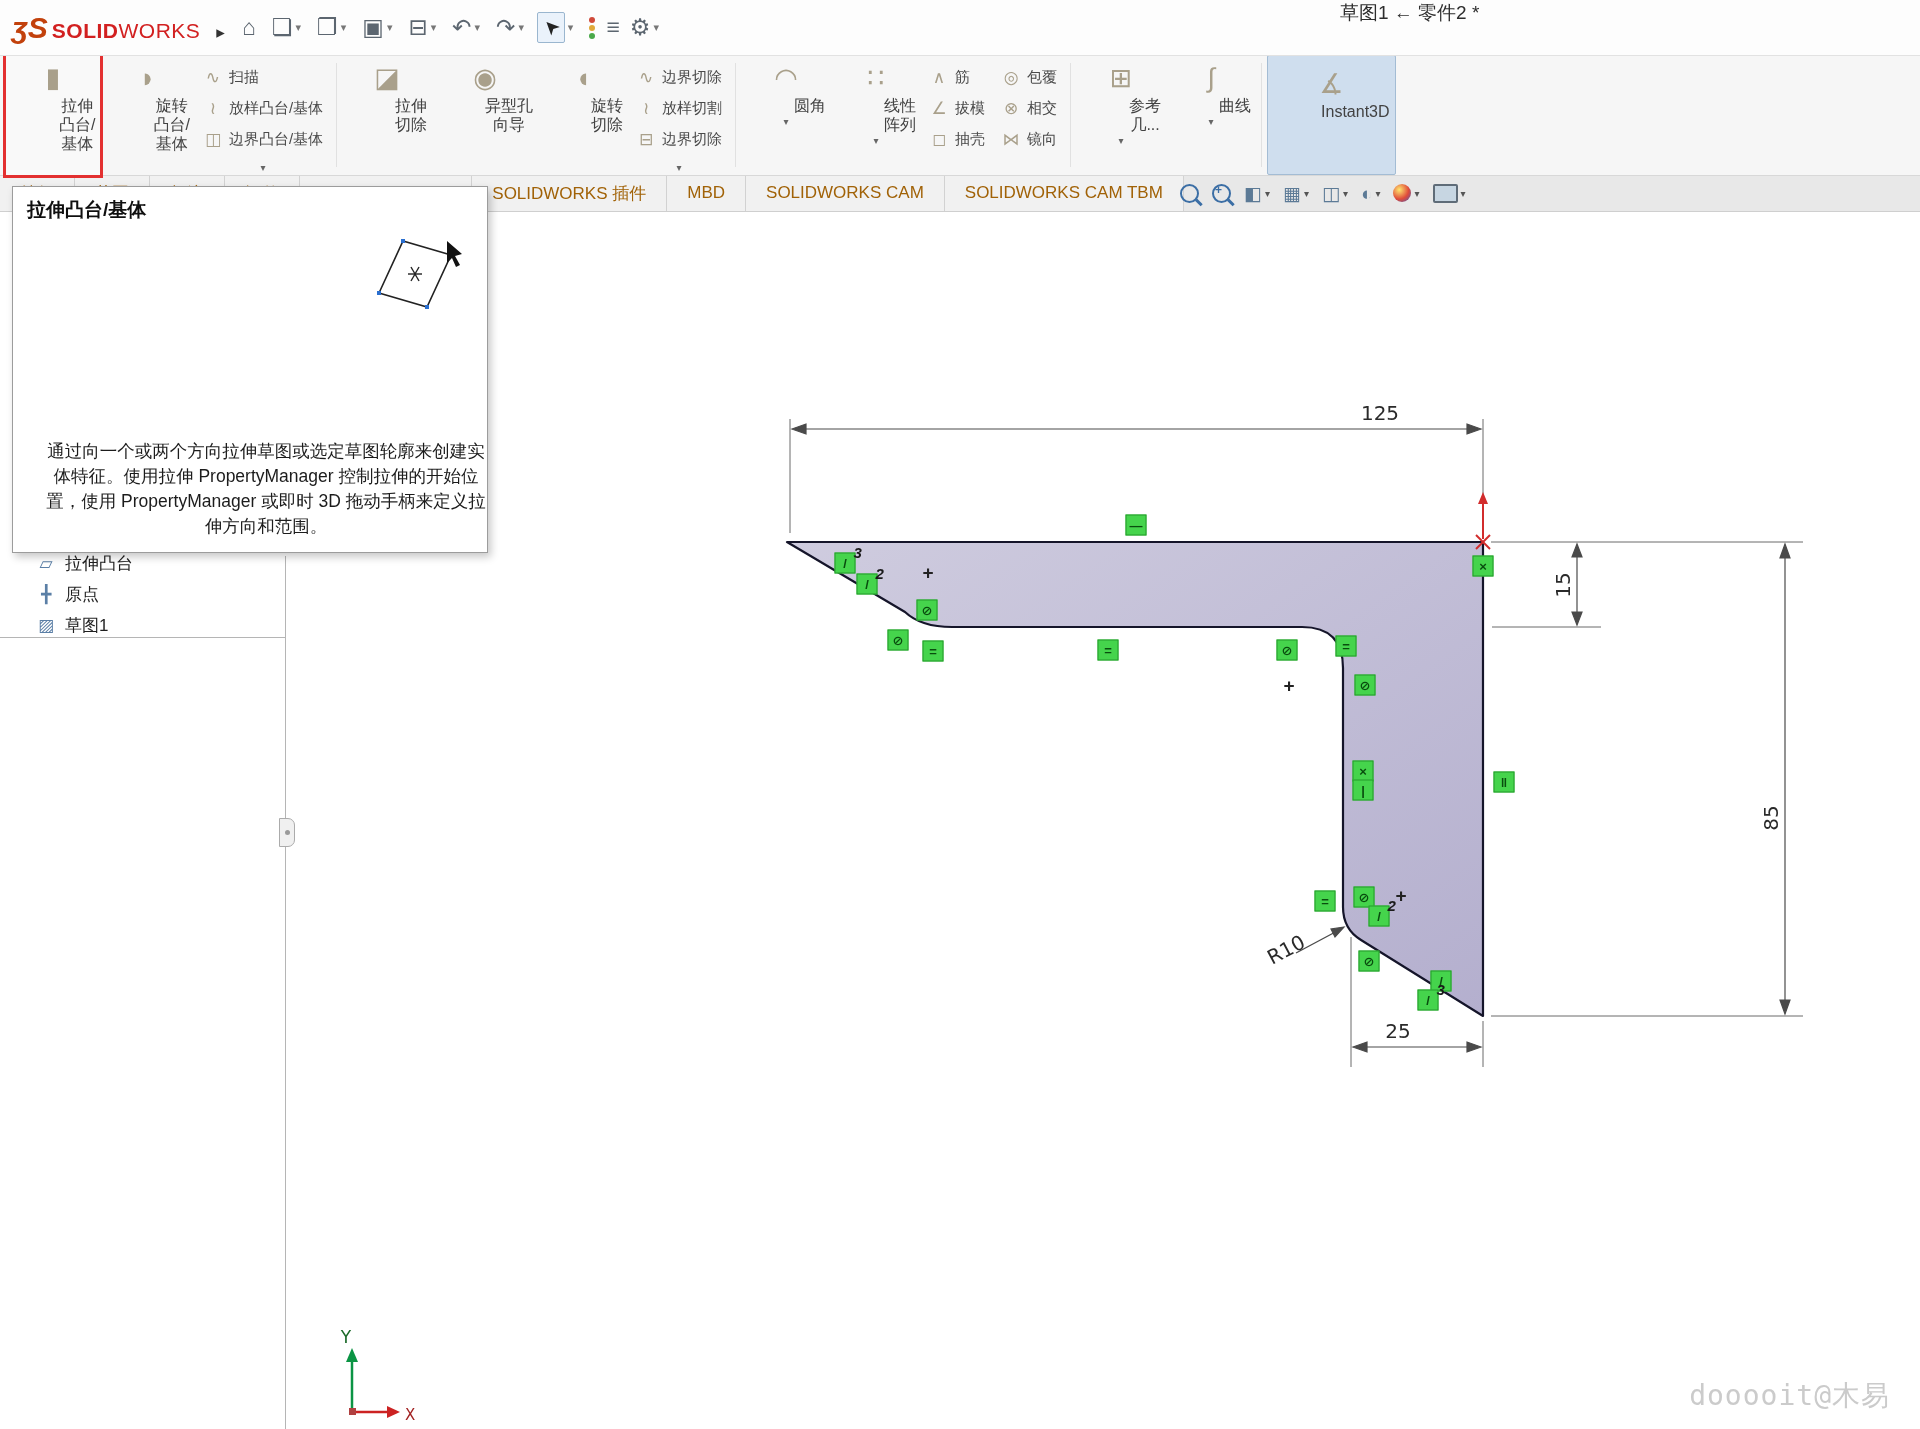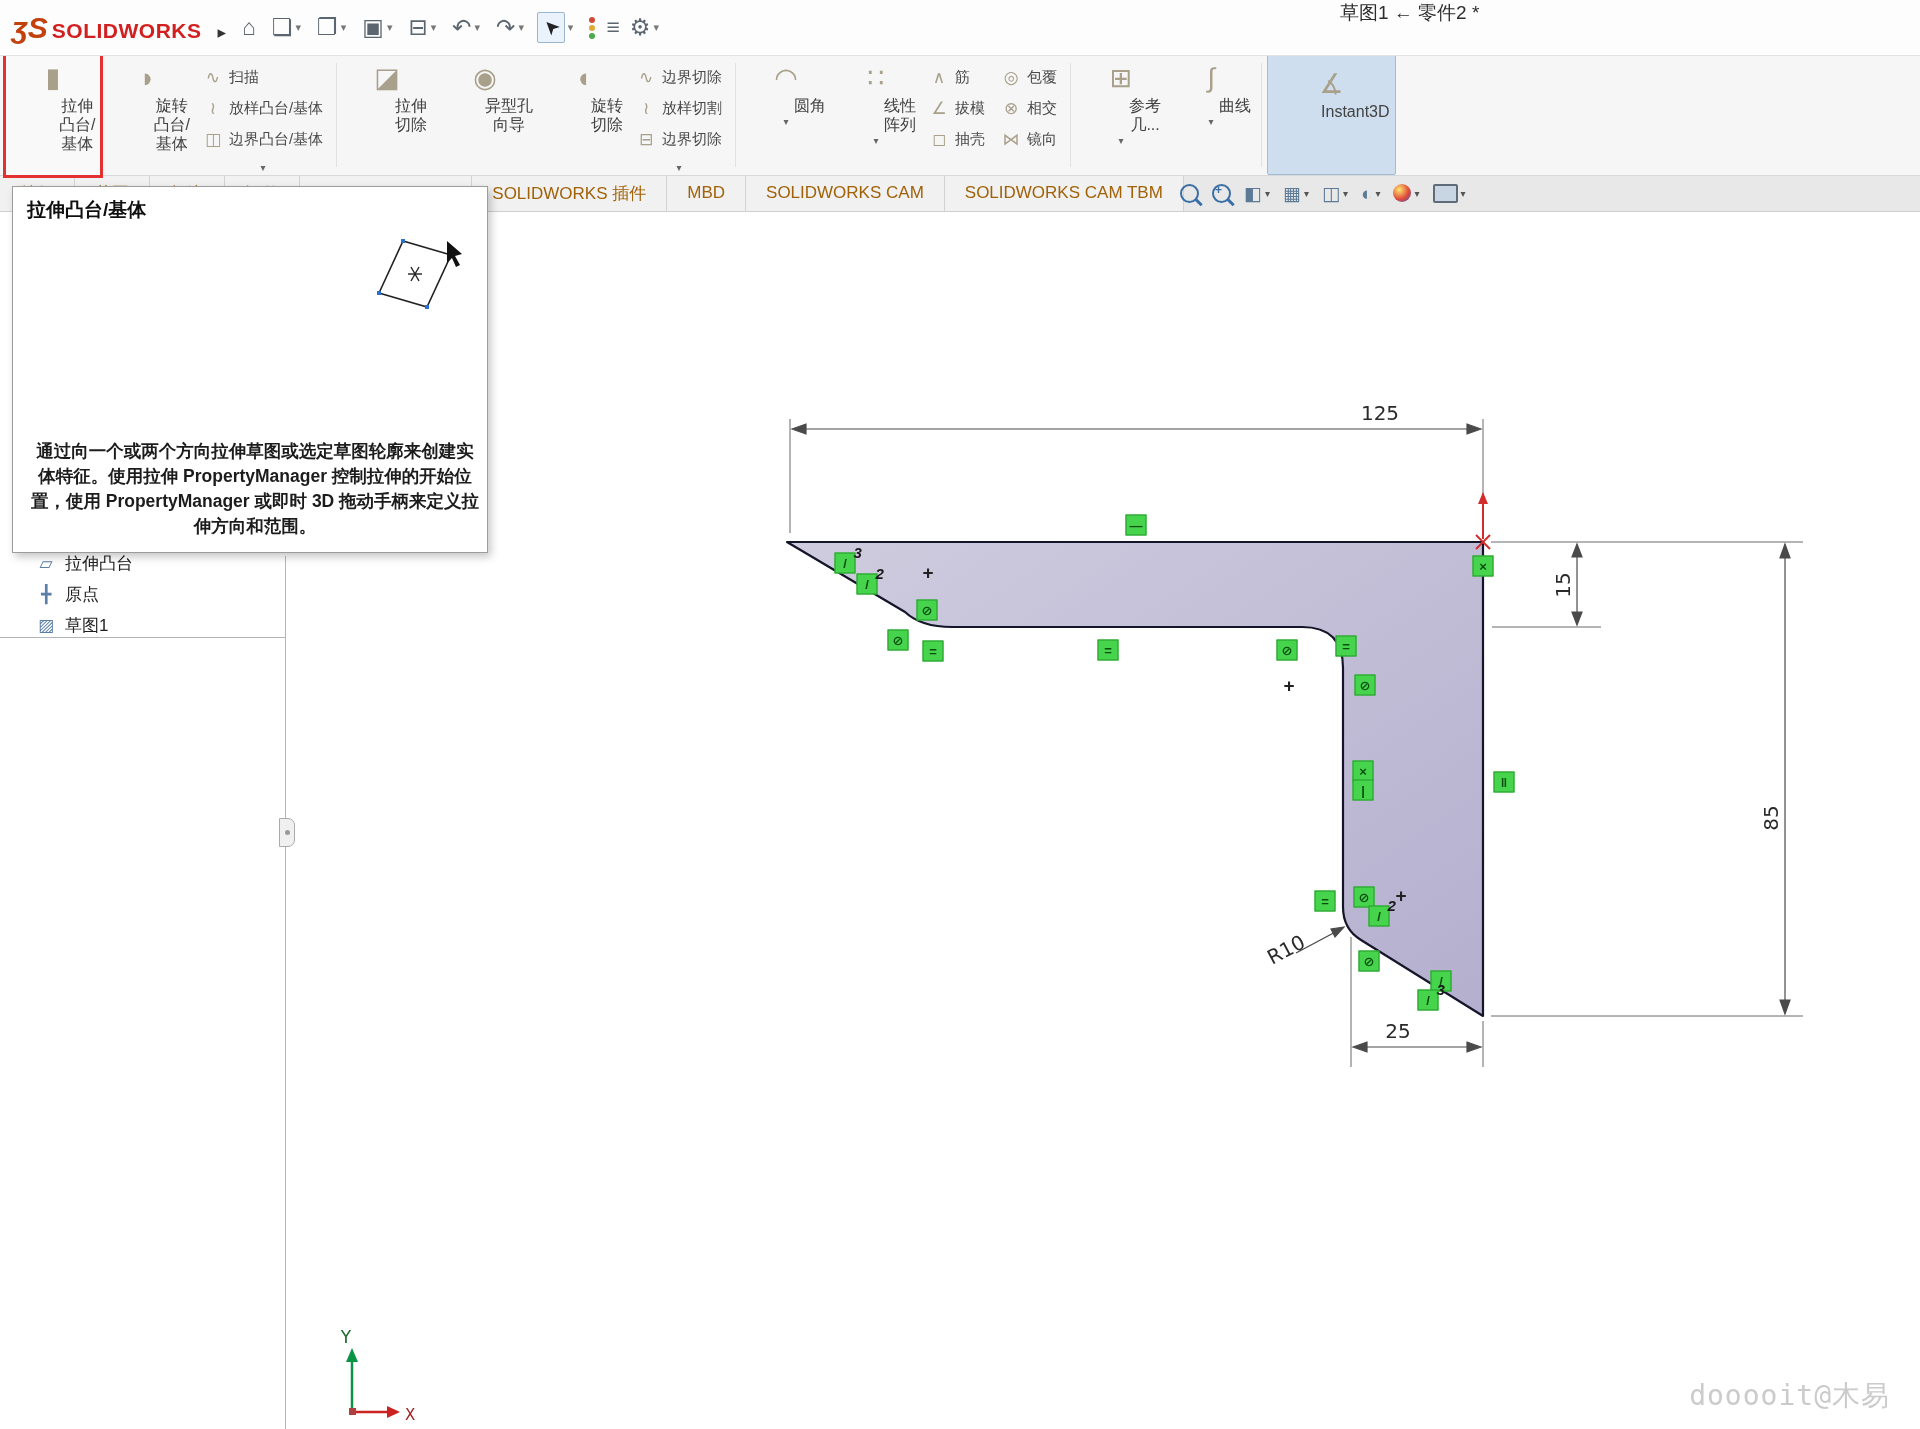--- a/index.html
+++ b/index.html
@@ -5,21 +5,21 @@
   html,body{margin:0;padding:0;overflow:hidden;}
   body{width:1920px;height:1429px;position:relative;background:#fff;
        font-family:"Liberation Sans","DejaVu Sans",sans-serif;color:#333;}
 
   
   .titlebar{position:absolute;top:0;left:0;width:1920px;height:55px;background:#fdfdfd;
             border-bottom:1px solid #e2e2e2;display:flex;align-items:center;z-index:30;}
   .logo{display:flex;align-items:baseline;padding-left:12px;min-width:225px;}
   .logo-mark{color:#c2410c;font-weight:bold;font-style:italic;font-size:30px;margin-right:4px;}
   .logo-brand{color:#d22020;font-size:21px;font-weight:bold;letter-spacing:.5px;}
-  .logo-brand .lt{font-weight:bold;}
+  .logo-brand .lt{font-weight:normal;}
   .logo-arrow{color:#333;font-size:17px;margin-left:16px;}
   .tb-icons{display:flex;align-items:center;gap:6px;}
   .tbi{display:flex;align-items:center;padding:3px 5px;cursor:default;}
   .tbg{font-size:23px;color:#5c6670;line-height:1;}
   .caret{font-size:11px;color:#777;margin-left:3px;}
   .select-box{border:1px solid #9ab6cf;background:#eaf2fb;border-radius:2px;margin-left:8px;}
   .cursor-glyph{display:inline-block;transform:rotate(-135deg);font-size:19px;color:#222;}
   .tl{display:flex;flex-direction:column;gap:2px;padding:3px 6px;margin-left:10px;}
   .tl i{width:6px;height:6px;border-radius:50%;display:block;}
   .doc-title{position:absolute;left:1340px;top:0;font-size:19px;color:#2d2d2d;}
@@ -79,21 +79,21 @@
   .panel-vr{position:absolute;left:285px;top:556px;height:873px;width:1px;background:#b5b5b5;z-index:15;}
   .panel-tab{position:absolute;left:279px;top:818px;width:14px;height:27px;background:#f0f0f0;
              border:1px solid #ababab;border-radius:0 7px 7px 0;z-index:16;display:flex;align-items:center;justify-content:center;}
   .panel-tab i{width:5px;height:5px;border-radius:50%;background:#9a9a9a;display:block;}
 
   
   .tooltip{position:absolute;left:12px;top:186px;width:474px;height:365px;background:#ffffff;
            border:1px solid #9c9c9c;box-shadow:3px 4px 8px rgba(0,0,0,.22);z-index:60;text-align:center;}
   .tt-title{position:absolute;left:14px;top:10px;font-size:19px;font-weight:bold;color:#0f0f0f;}
   .tt-img{position:absolute;left:350px;top:42px;}
-  .tt-body{position:absolute;left:16px;top:252px;width:452px;font-size:17.5px;line-height:25px;color:#1c1c1c;font-weight:bold;}
+  .tt-body{position:absolute;left:27px;top:252px;width:452px;font-size:17.5px;line-height:25px;color:#1c1c1c;}
 
   .watermark{position:absolute;right:30px;bottom:14px;font-family:"DejaVu Sans Mono","Liberation Mono",monospace;
              font-size:28px;color:#cbcbcb;letter-spacing:1px;z-index:9;}
 </style>
 </head>
 <body>
 
 <div class="titlebar">
   <div class="logo">
     <span class="logo-mark">ʒS</span>

